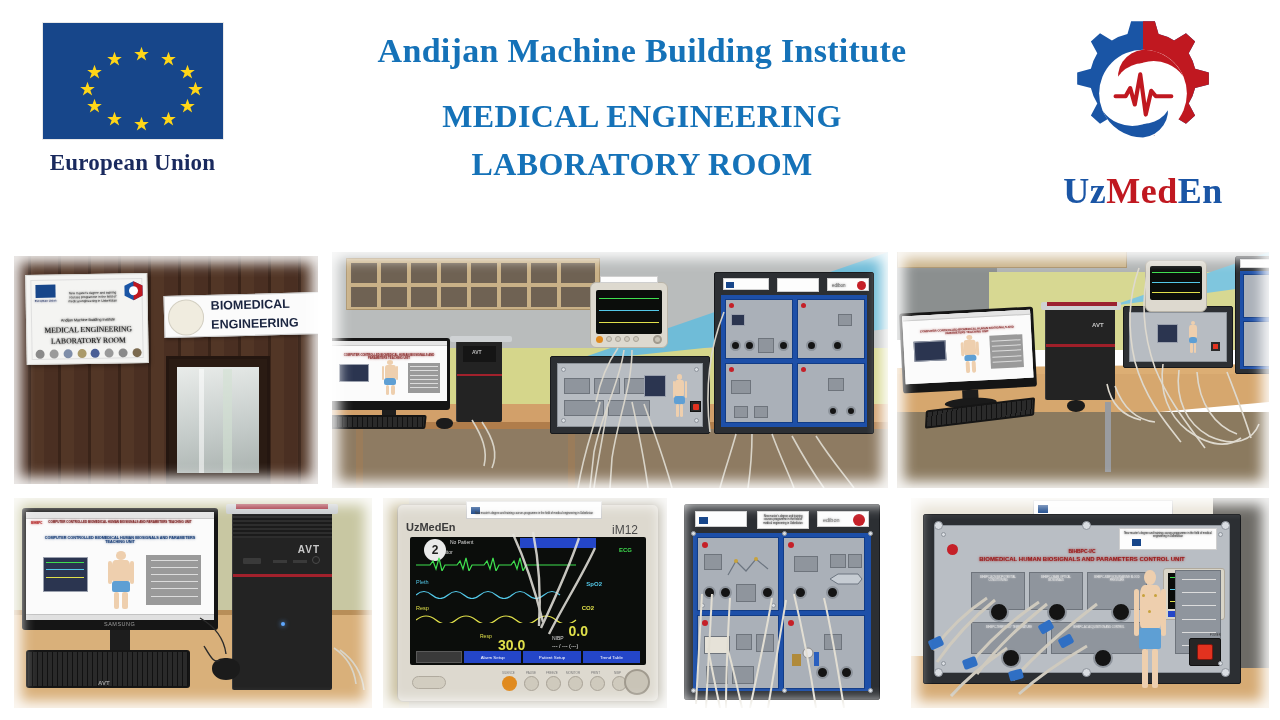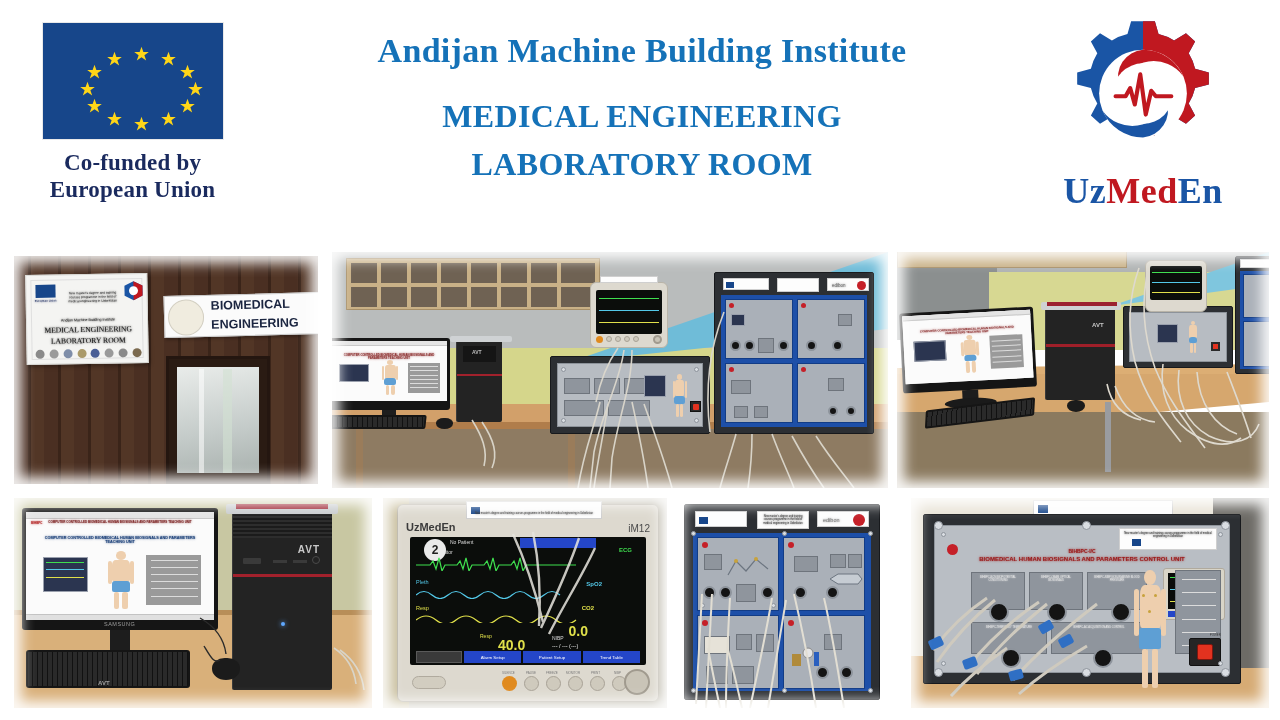--- a/index.html
+++ b/index.html
@@ -198,21 +198,20 @@
               <path d="M10 1 L12.2 7.1 L18.6 7.1 L13.4 10.9 L15.5 17 L10 13.2 L4.5 17 L6.6 10.9 L1.4 7.1 L7.8 7.1 Z" fill="#ffd617"></path>
             </svg>
           </span>
           <span class="eu-star" style="left: 35%; top: 24.0192%; transform: translate(-50%, -50%);">
             <svg width="17" height="17" viewBox="0 0 20 20" style="display:block">
               <path d="M10 1 L12.2 7.1 L18.6 7.1 L13.4 10.9 L15.5 17 L10 13.2 L4.5 17 L6.6 10.9 L1.4 7.1 L7.8 7.1 Z" fill="#ffd617"></path>
             </svg>
           </span>
         </div>
       <div class="eu-caption">
-        <div>Co-funded by</div>
         <div>European Union</div>
       </div>
     </div>
 
     <div class="titles">
       <div class="title-1">Andijan Machine Building Institute</div>
       <div class="title-2">MEDICAL ENGINEERING</div>
       <div class="title-3">LABORATORY ROOM</div>
     </div>
 
@@ -653,21 +652,21 @@
       <div style="position:absolute; left:0; top:0; width:26px; bottom:0; background:#c9bf9e;"></div>
       <div class="pm-body" style="left:14px; top:6px; width:262px; height:198px;">
 
         <div class="panel-tag" style="left:68px; top:-4px; width:136px; height:18px;">
           <div class="mini-flag" style="left:4px; top:5px; width:9px; height:7px;"></div>
           <div class="mini-uzm blur-txt" style="left:48px; top:2px; font-size:7px;">UzMedEn</div>
           <div class="tiny blur-txt" style="left:6px; top:10px; right:6px; font-size:2.6px; color:#333; text-align:center;">New master's degree and training courses programme in the field of medical engineering in Uzbekistan</div>
         </div>
 
         <div class="pm-brand" style="left:8px; top:16px; font-size:11px;">UzMedEn</div>
-        <div class="pm-model" style="right:8px; top:18px; font-size:10px;">iM12</div>
+        <div class="pm-model" style="right:20px; top:18px; font-size:12px;">iM12</div>
 
         <div class="pm-screen" style="left:12px; top:32px; right:12px; height:128px;">
 
           <div style="position:absolute; left:40px; top:2px; font-family:'Liberation Sans',sans-serif; font-size:5px; color:#dcdcdc;">No Patient</div>
           <div style="position:absolute; left:26px; top:12px; font-family:'Liberation Sans',sans-serif; font-size:5px; color:#d6d6d6;">Monitor</div>
           <div style="position:absolute; left:110px; top:1px; width:76px; height:10px; background:#2446c8;"></div>
           <div style="position:absolute; left:14px; top:2px; width:22px; height:22px; border-radius:50%; background:#eaeaea;
                       display:flex; align-items:center; justify-content:center; font-family:'Liberation Sans',sans-serif;
                       font-size:12px; font-weight:bold; color:#1e1e1e;">2</div>
 
@@ -681,21 +680,21 @@
           <svg class="wave" style="left:6px; top:50px; width:168px; height:12px;" viewBox="0 0 168 12" preserveAspectRatio="none">
             <path d="M0 8 q8 -7 16 0 t16 0 t16 0 t16 0 t16 0 t16 0 t16 0 t16 0 t16 0" fill="none" stroke="#53c8e8" stroke-width="1.2"></path>
           </svg>
 
           <div style="position:absolute; left:6px; top:68px; font-family:'Liberation Sans',sans-serif; font-size:5.5px; color:#e0e04a;">Resp</div>
           <div style="position:absolute; right:52px; top:68px; font-family:'Liberation Sans',sans-serif; font-size:6px; color:#e0e04a; font-weight:bold;">CO2</div>
           <svg class="wave" style="left:6px; top:74px; width:168px; height:12px;" viewBox="0 0 168 12" preserveAspectRatio="none">
             <path d="M0 9 q10 -8 20 0 t20 0 t20 0 t20 0 t20 0 t20 0 t20 0 t20 0" fill="none" stroke="#e0e04a" stroke-width="1.2"></path>
           </svg>
 
-          <div class="num-big" style="left:88px; top:100px; font-size:14px; color:#e0e04a;">40.0</div>
+          <div class="num-big" style="left:88px; top:100px; font-size:14px; color:#e0e04a;">30.0</div>
           <div style="position:absolute; left:70px; top:96px; font-family:'Liberation Sans',sans-serif; font-size:5px; color:#e0e04a;">Resp</div>
           <div class="num-big" style="right:58px; top:86px; font-size:14px; color:#e0e04a;">0.0</div>
           <div style="position:absolute; left:142px; top:98px; font-family:'Liberation Sans',sans-serif; font-size:5px; color:#dcdcdc;">NIBP</div>
           <div style="position:absolute; left:142px; top:106px; font-family:'Liberation Sans',sans-serif; font-size:5.5px; color:#e8e8e8;">--- / ---  (---)</div>
 
           <div style="position:absolute; left:6px; bottom:2px; right:6px; height:12px; display:flex; gap:2px;">
             <span style="flex:1; background:#3a3a3a; border:1px solid #5a5a5a;"></span>
             <span style="flex:1.3; background:#2446c8; font-family:'Liberation Sans',sans-serif; font-size:4.4px; color:#fff; display:flex; align-items:center; justify-content:center;">Alarm Setup</span>
             <span style="flex:1.3; background:#2446c8; font-family:'Liberation Sans',sans-serif; font-size:4.4px; color:#fff; display:flex; align-items:center; justify-content:center;">Patient Setup</span>
             <span style="flex:1.3; background:#2446c8; font-family:'Liberation Sans',sans-serif; font-size:4.4px; color:#fff; display:flex; align-items:center; justify-content:center;">Trend Table</span>

